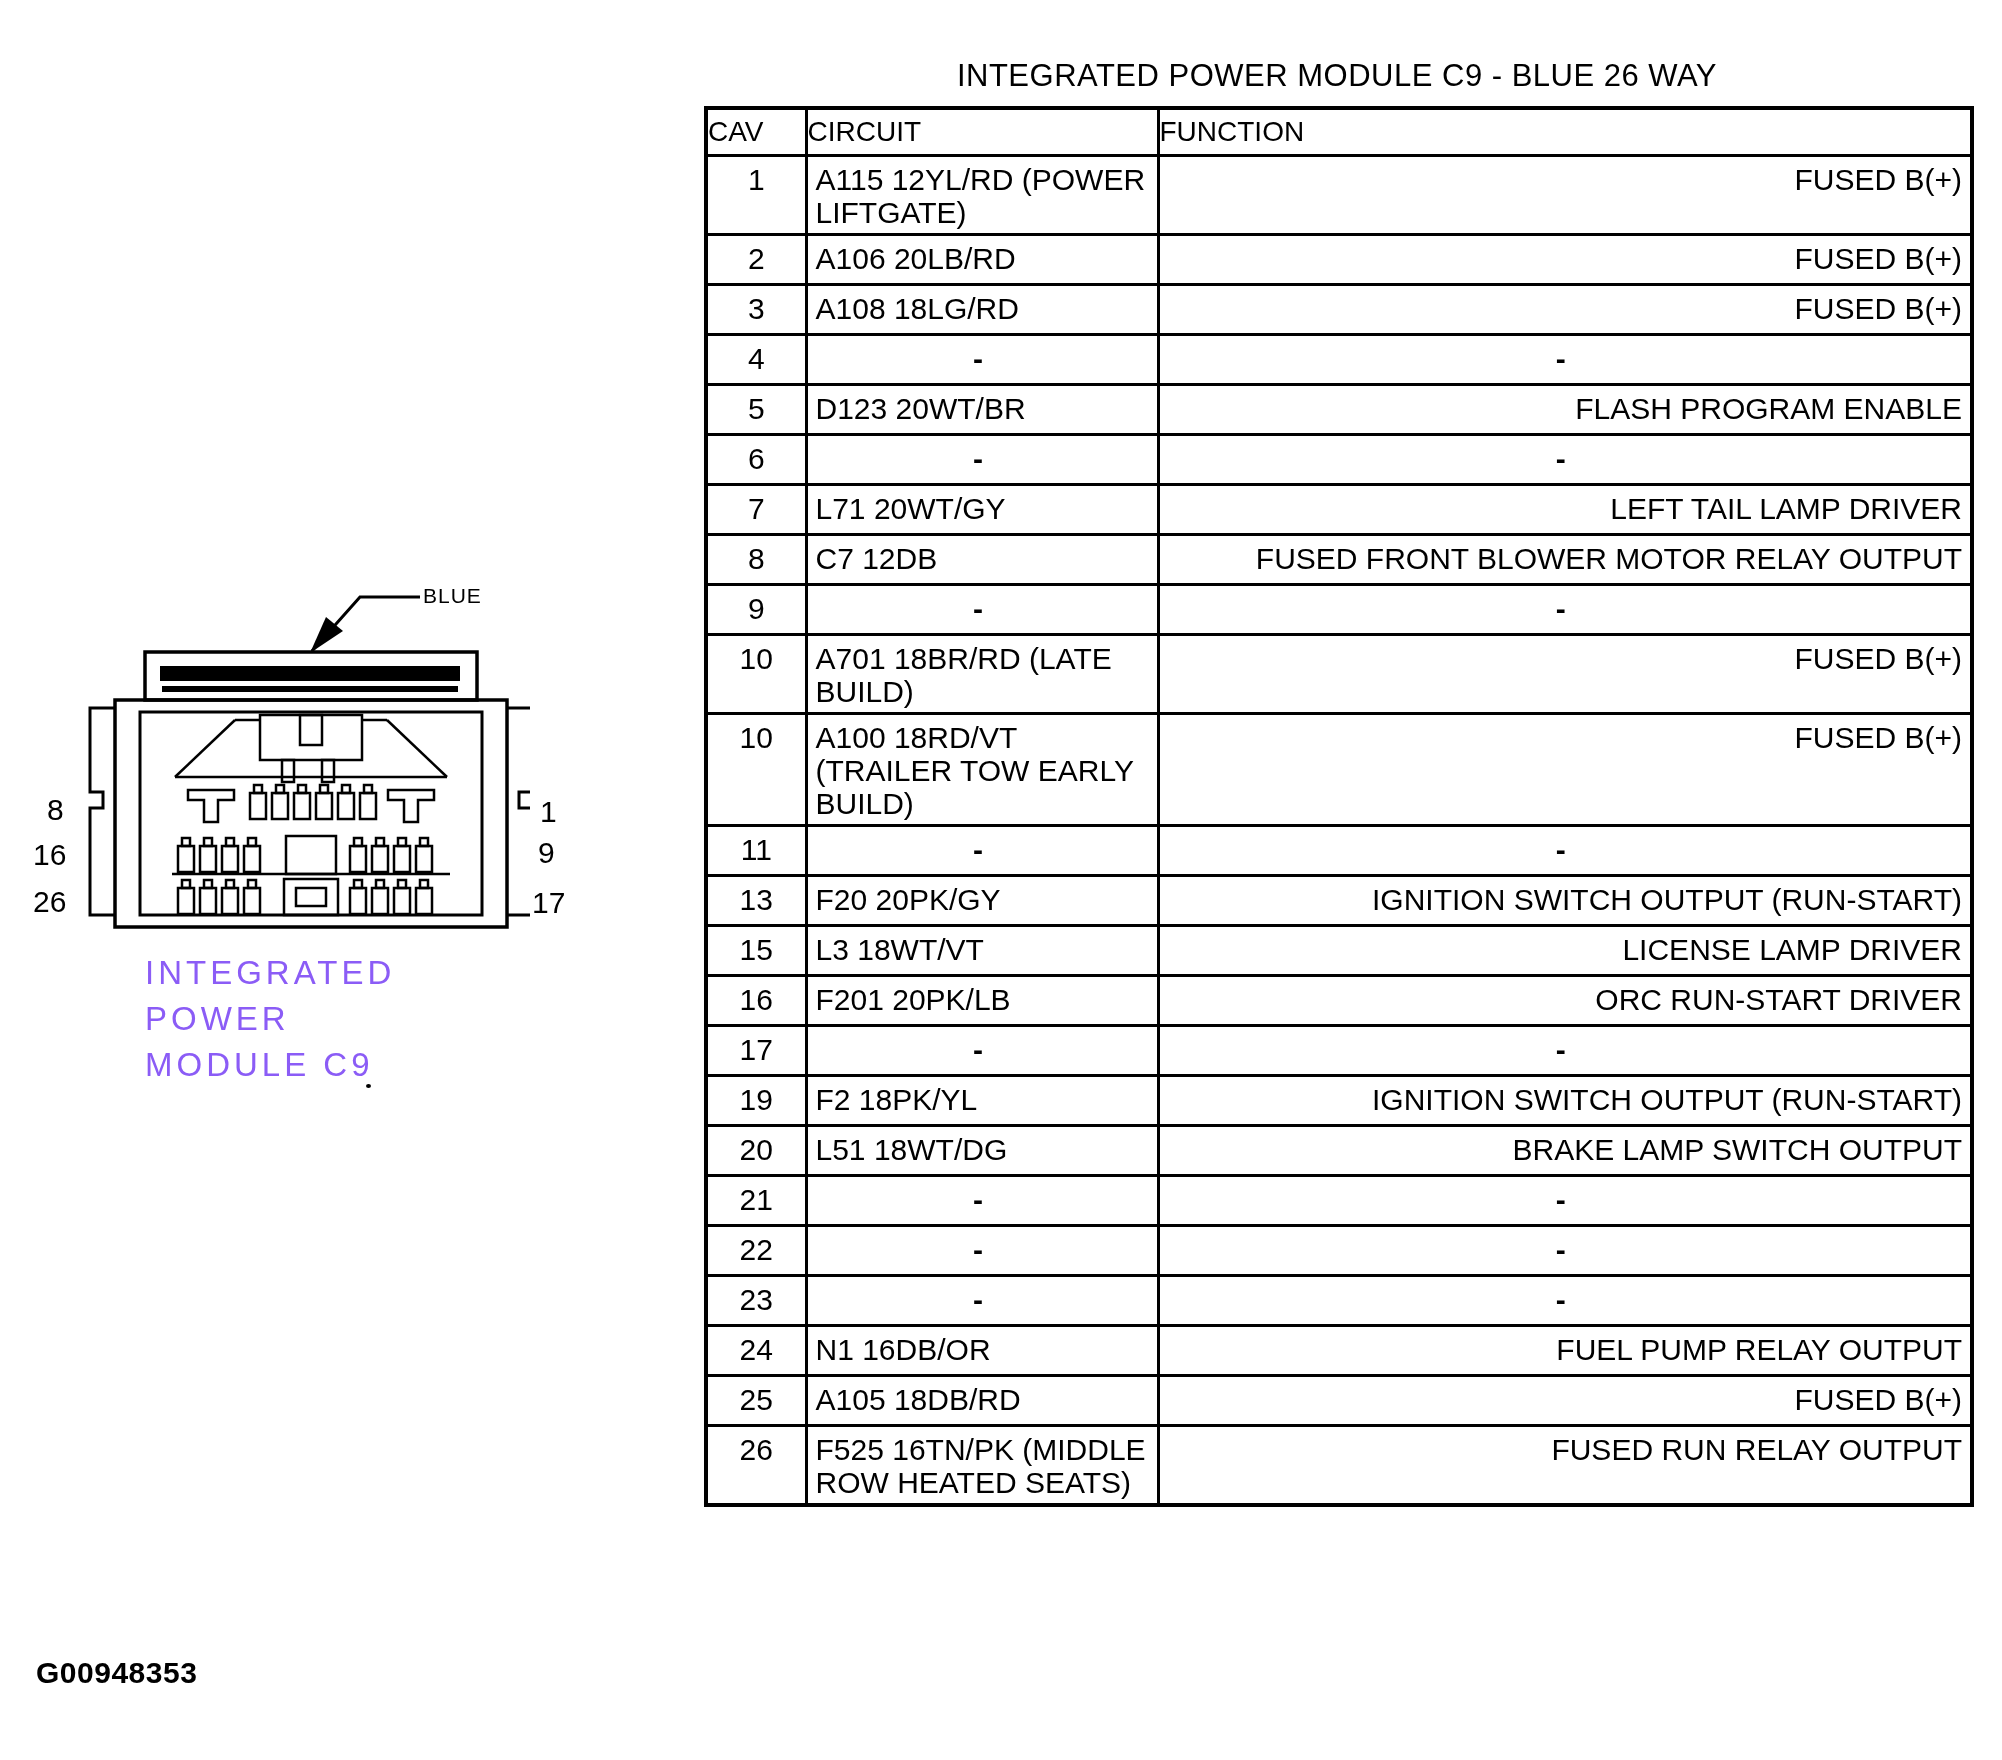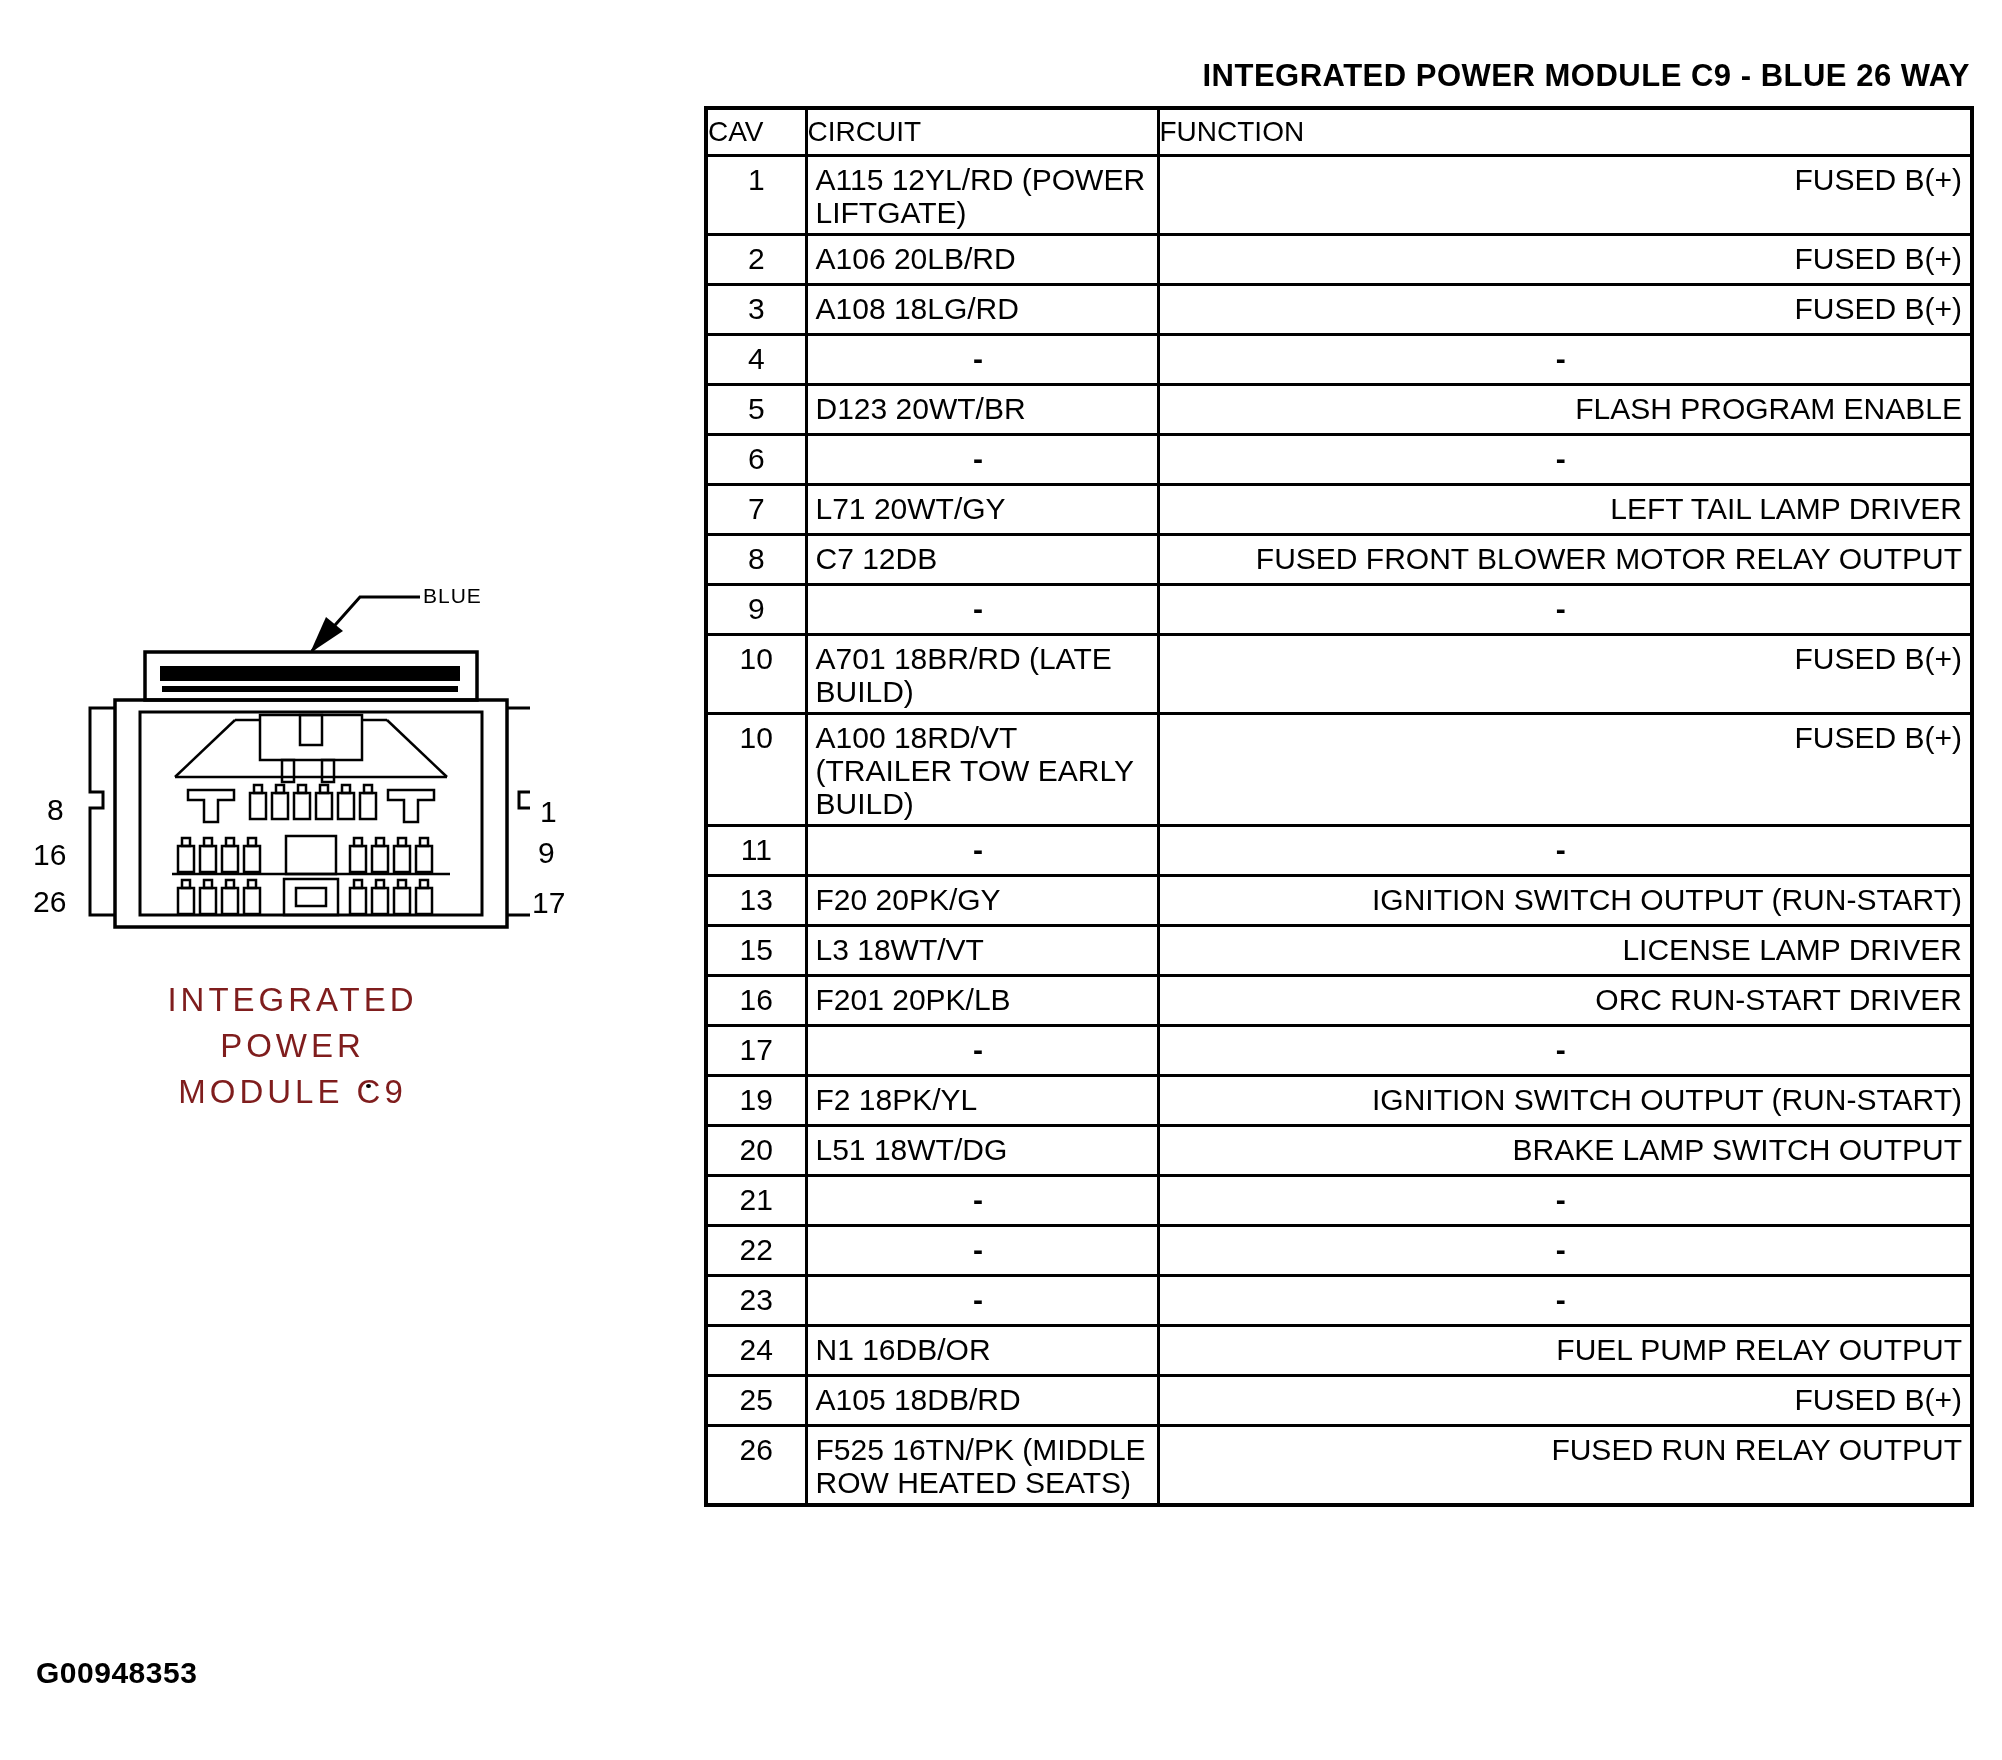--- a/index.html
+++ b/index.html
@@ -4,21 +4,21 @@
 <style>
   html,body { margin:0; padding:0; background:#e8e8e8; }
   .page {
     position:relative; width:2002px; height:1760px; background:#ffffff;
     font-family:"Liberation Sans", sans-serif; color:#000; overflow:hidden;
   }
 
   
   .tbl-title {
     position:absolute; left:704px; top:58px; width:1266px;
-    text-align:right; font-weight:bold; font-size:31px; letter-spacing:0.5px;
+    text-align:center; font-weight:normal; font-size:31px; letter-spacing:0.5px;
     white-space:nowrap;
   }
   table.pinout {
     position:absolute; left:704px; top:106px; width:1266px;
     border-collapse:collapse; table-layout:fixed;
     border:4px solid #000;
   }
   table.pinout th, table.pinout td { border:3px solid #000; }
   table.pinout th {
     height:44px; font-size:28px; font-weight:normal;
@@ -38,22 +38,22 @@
   .lbl { position:absolute; font-size:21px; white-space:nowrap; }
   .blue-label { left:423px; top:584px; letter-spacing:1px; }
   .pin { font-size:30px; }
   .pin-8  { left:47px;  top:793px; }
   .pin-16 { left:33px;  top:838px; }
   .pin-26 { left:33px;  top:885px; }
   .pin-1  { left:540px; top:795px; }
   .pin-9  { left:538px; top:836px; }
   .pin-17 { left:532px; top:886px; }
   .conn-caption {
-    position:absolute; left:145px; top:977px; width:295px; text-align:center;
-    font-size:33px; line-height:46px; letter-spacing:4px; color:#7f1d1d;
+    position:absolute; left:145px; top:950px; width:295px; 
+    font-size:33px; line-height:46px; letter-spacing:4px; color:#8b5cf6;
   }
   .fig-id {
     position:absolute; left:36px; top:1656px;
     font-size:30px; font-weight:bold; letter-spacing:0.5px;
   }
   .artifact-dot {
     position:absolute; left:366px; top:1084px; width:5px; height:4px;
     background:#000; border-radius:50%;
   }
 </style>

